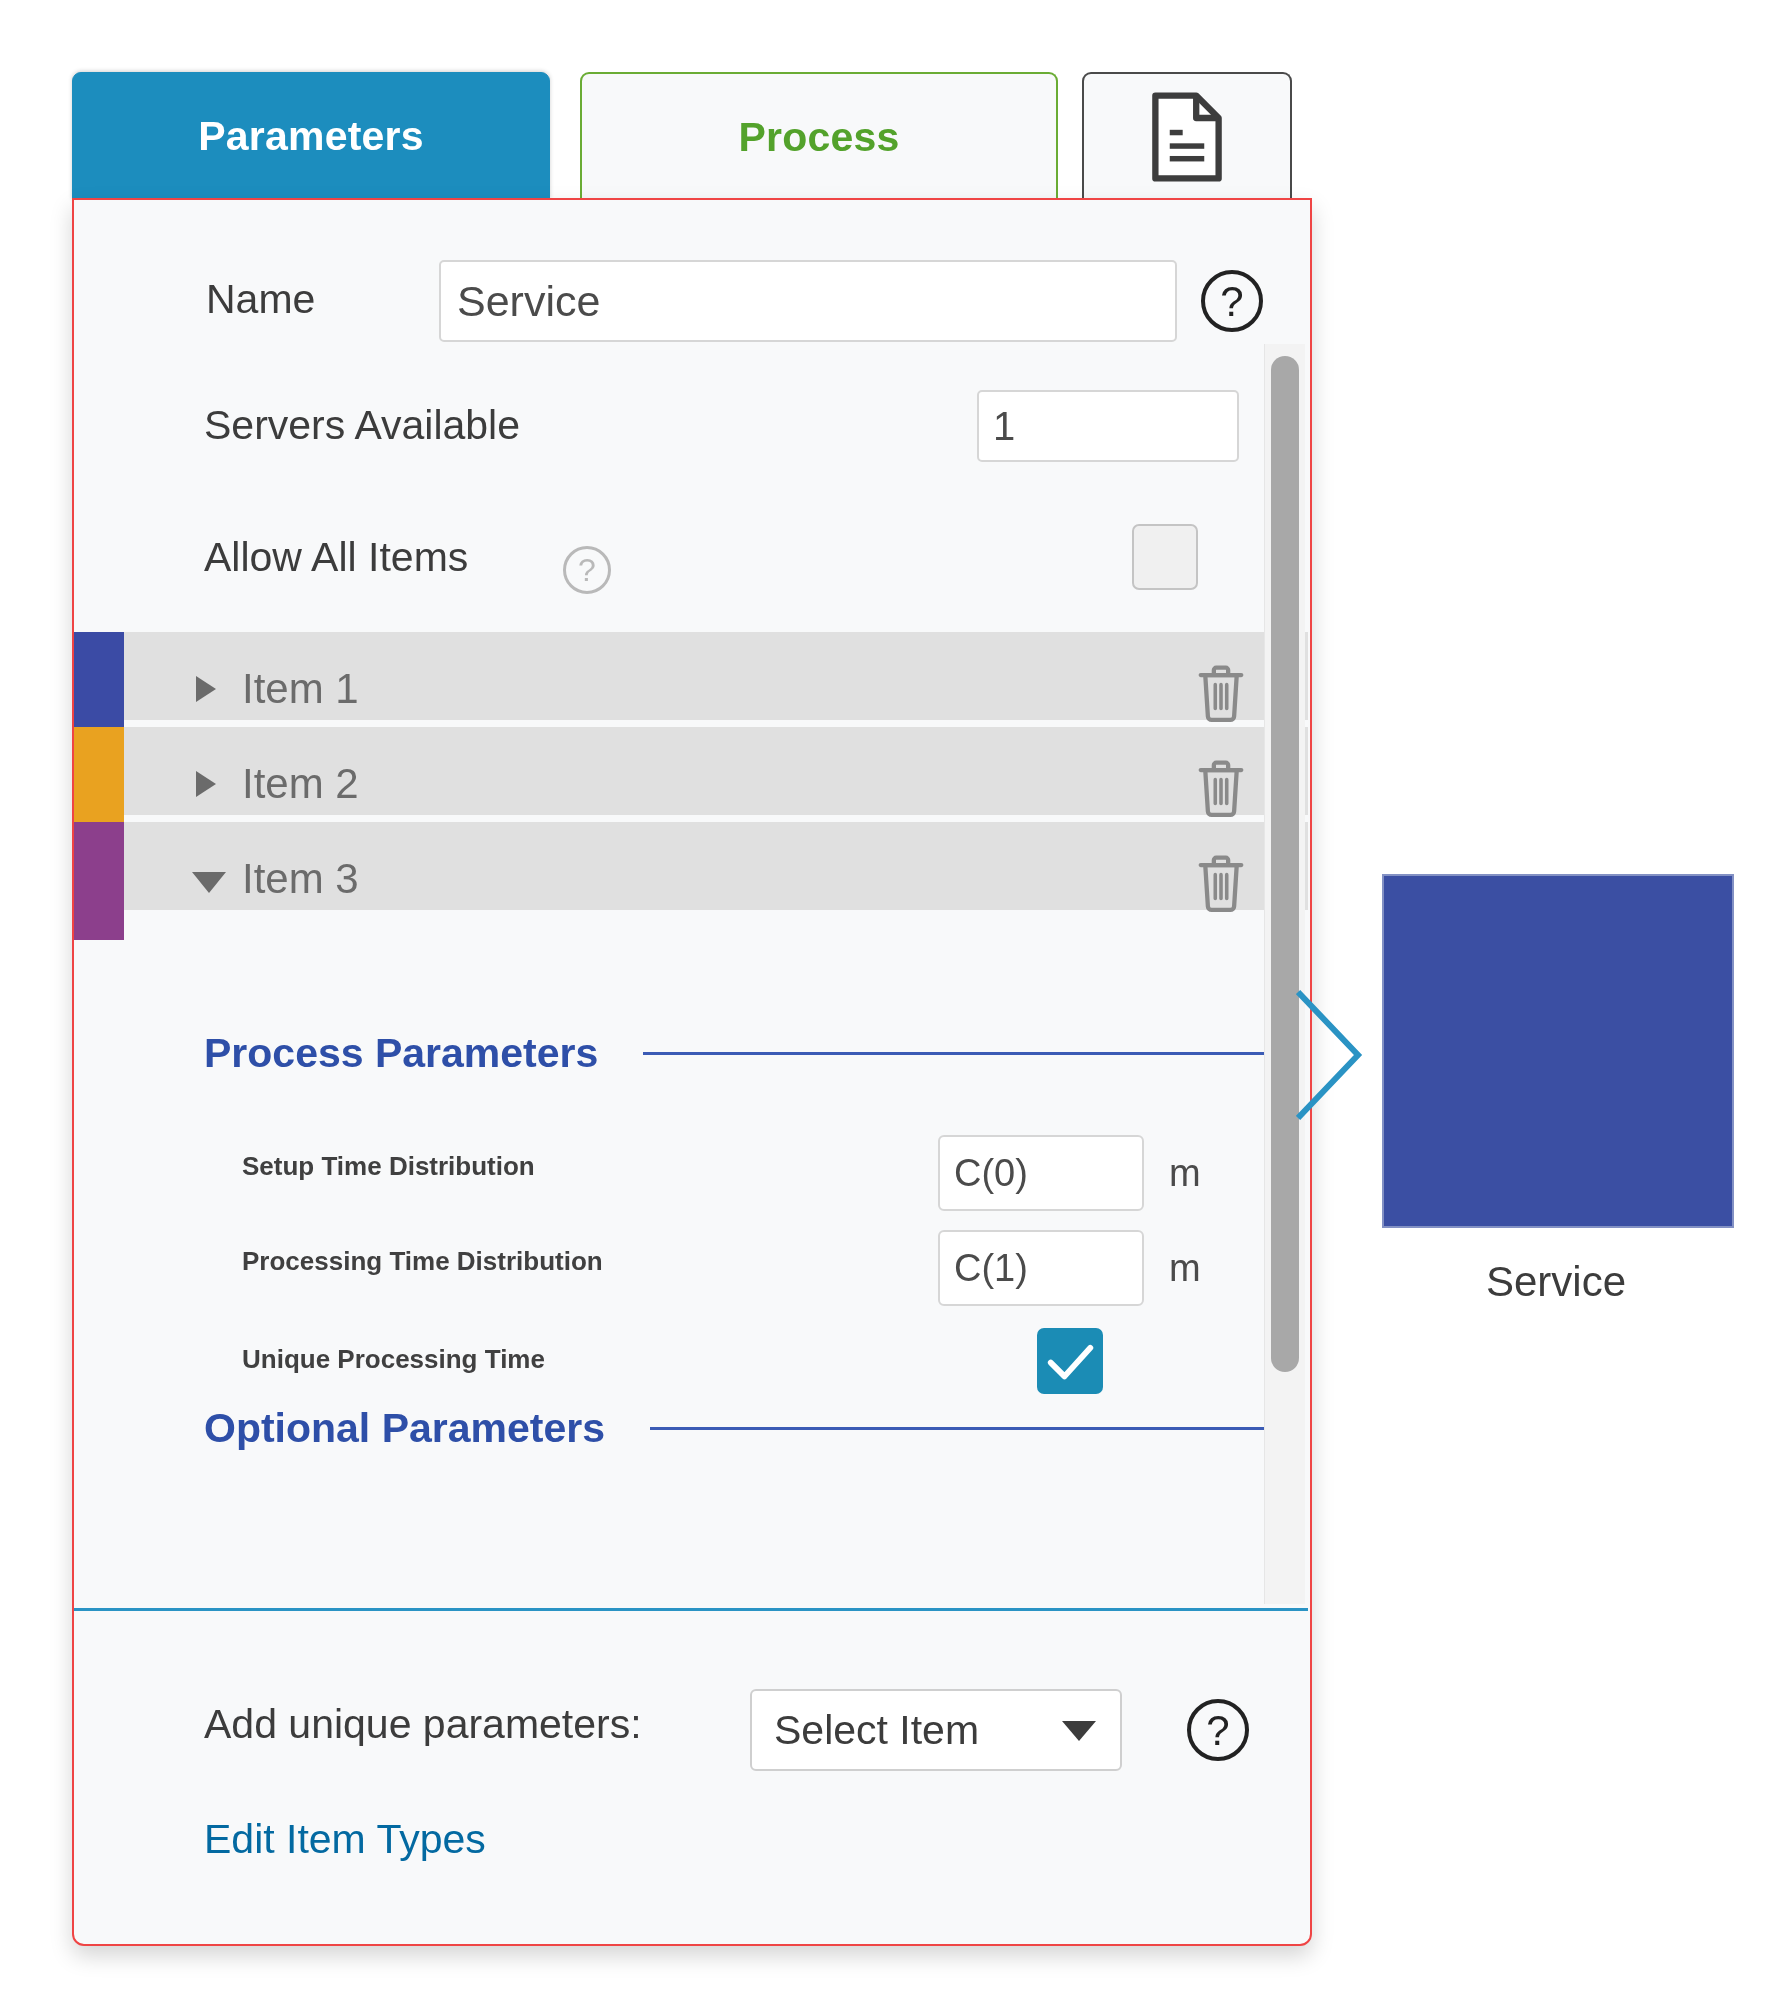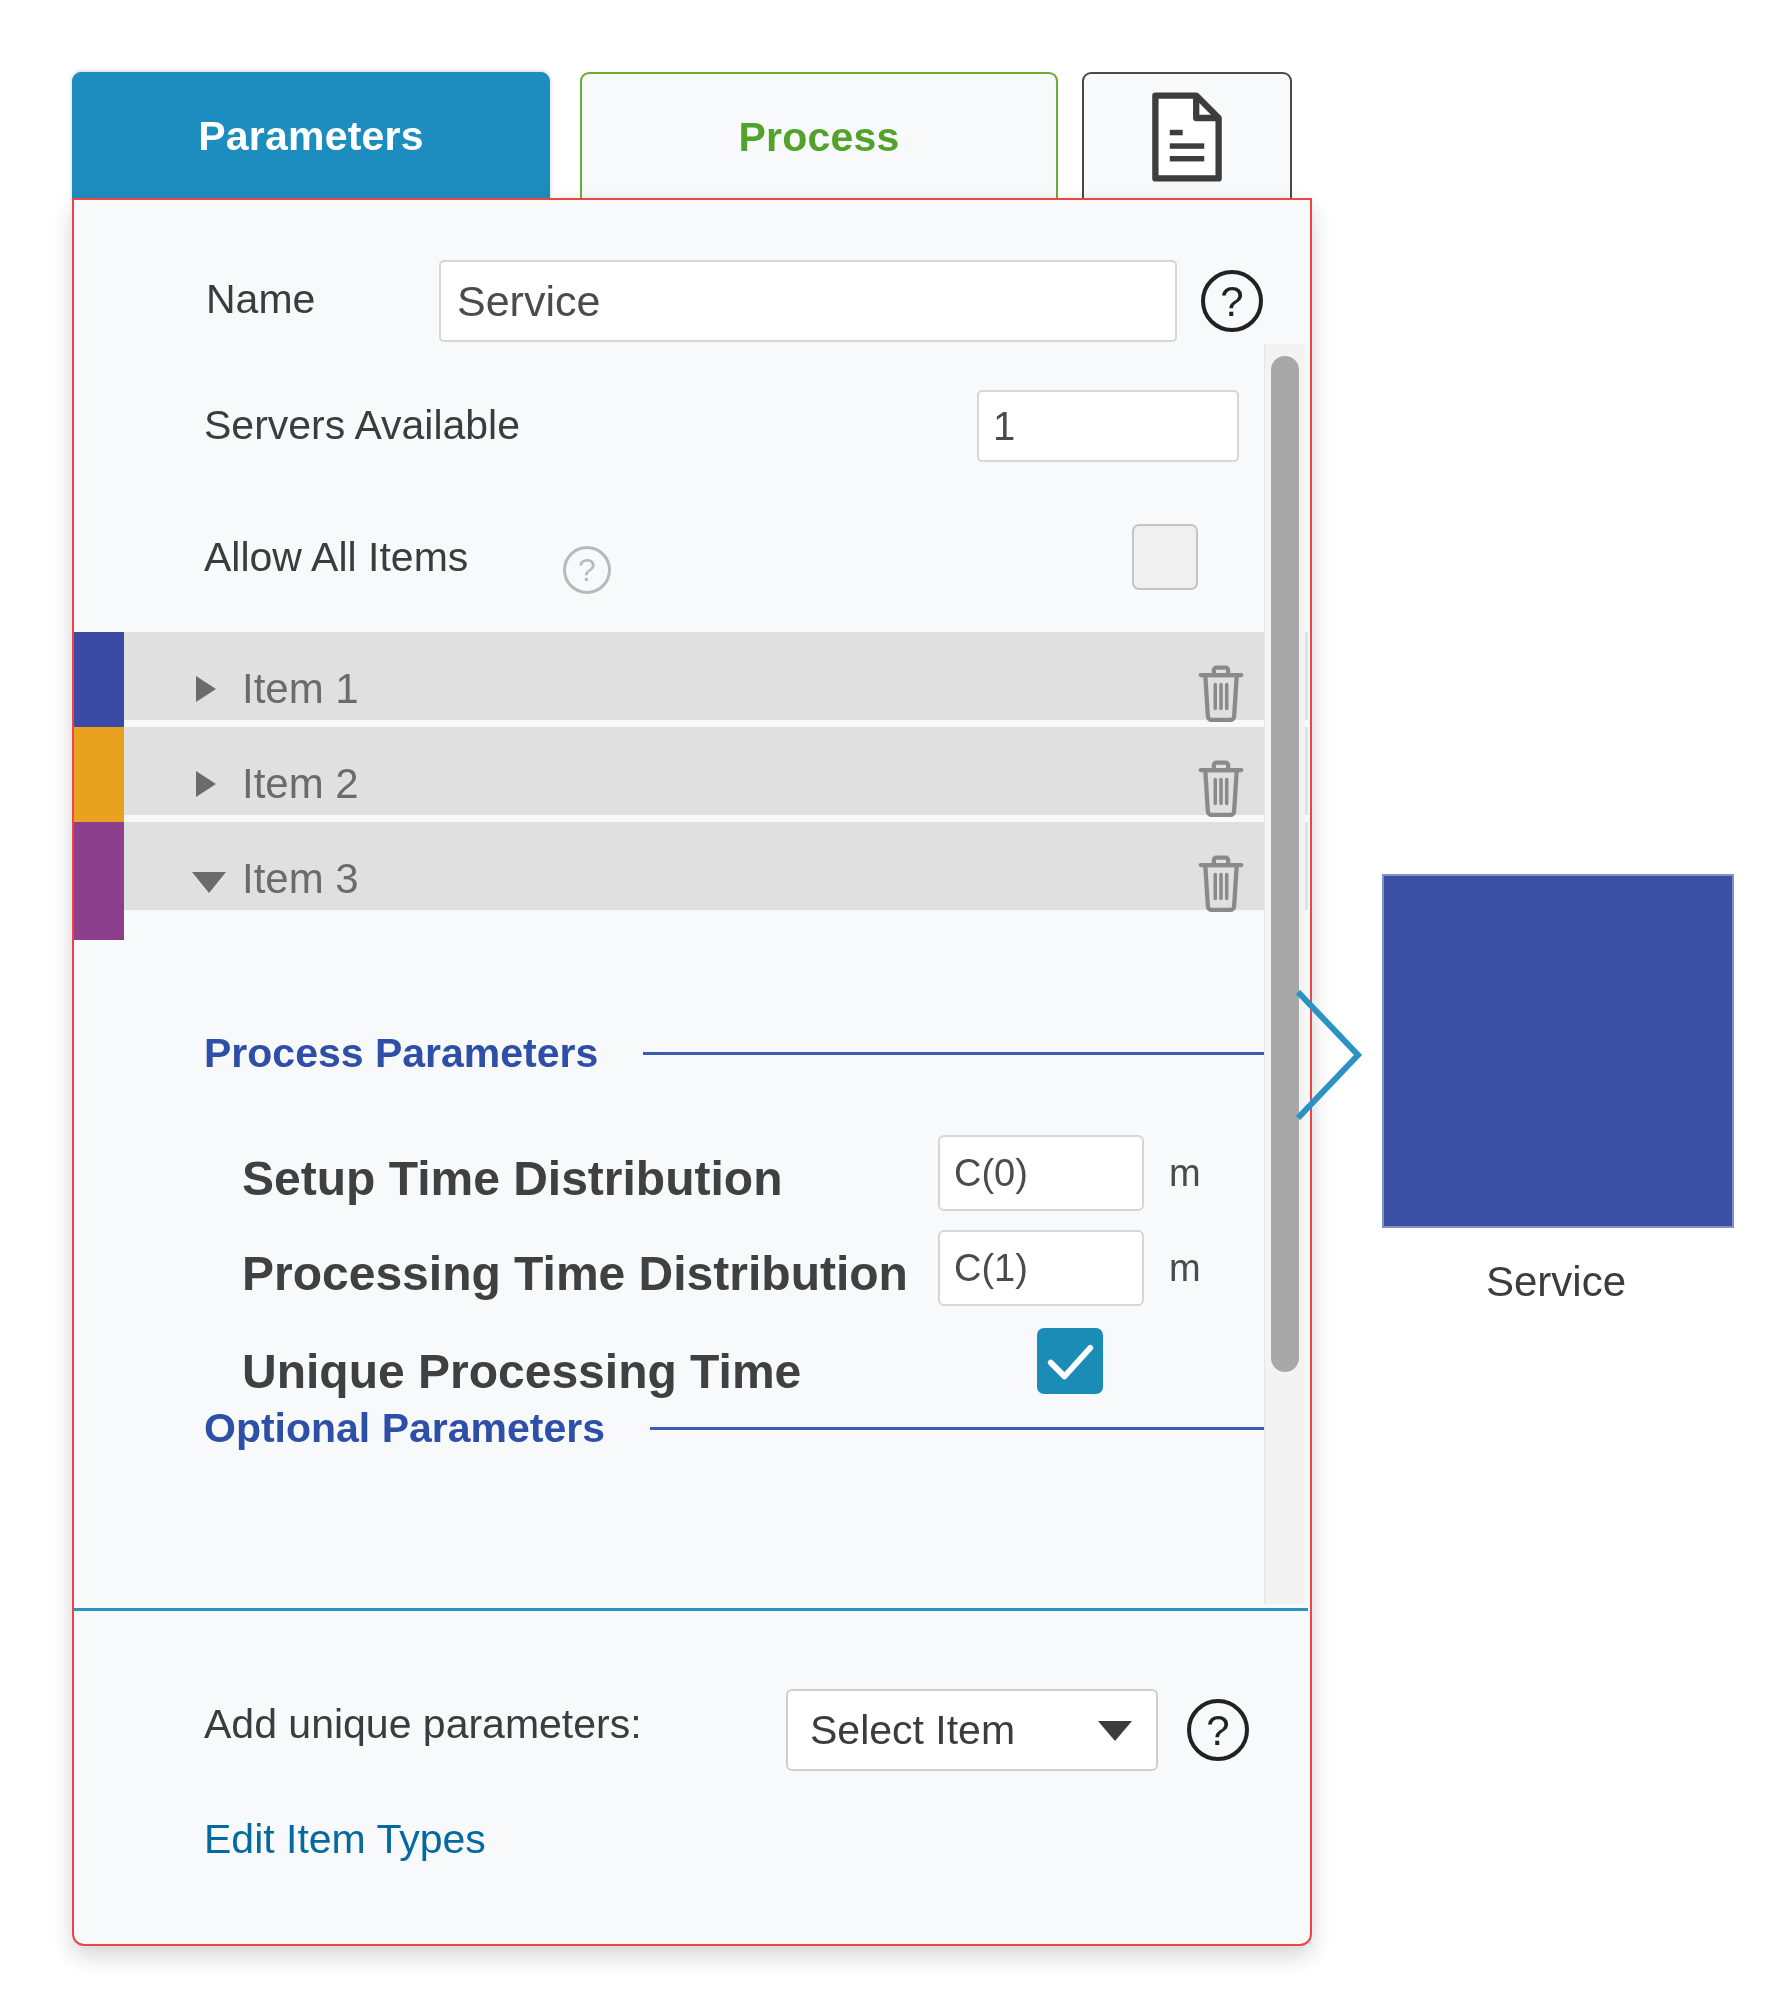--- a/index.html
+++ b/index.html
@@ -229,21 +229,21 @@
   .param-row {
     position: absolute;
     left: 0;
     width: 1234px;
     height: 84px;
   }
   .param-label {
     position: absolute;
     left: 168px;
     top: 16px;
-    font-size: 48px;
+    font-size: 26px;
     font-weight: bold;
     color: #404040;
   }
   .param-input {
     position: absolute;
     left: 864px;
     top: 0;
     width: 206px;
     height: 76px;
     box-sizing: border-box;
@@ -300,21 +300,21 @@
     left: 0; top: 1408px;
     width: 1234px; height: 3px;
     background: #2a93c4;
   }
   #footer { position: absolute; left: 0; top: 1411px; width: 1234px; height: 426px; }
   #add-unique-label {
     position: absolute; left: 130px; top: 90px;
     font-size: 41px; color: #3c3c3c;
   }
   #select-item {
-    position: absolute; left: 712px; top: 78px;
+    position: absolute; left: 676px; top: 78px;
     width: 372px; height: 82px;
     box-sizing: border-box;
     background: #ffffff;
     border: 2px solid #cfcfcf;
     border-radius: 6px;
     cursor: pointer;
   }
   #select-item-value {
     position: absolute; left: 22px; top: 16px;
     font-size: 41px; color: #3c3c3c;

